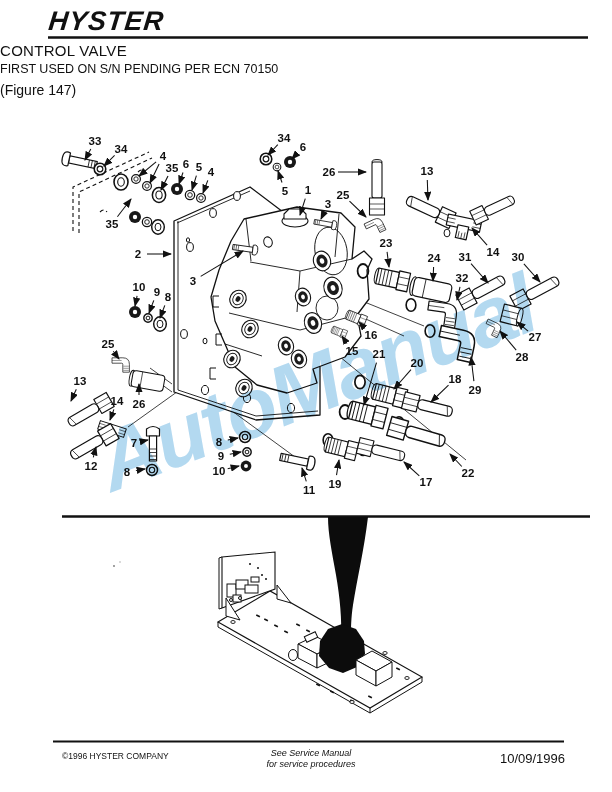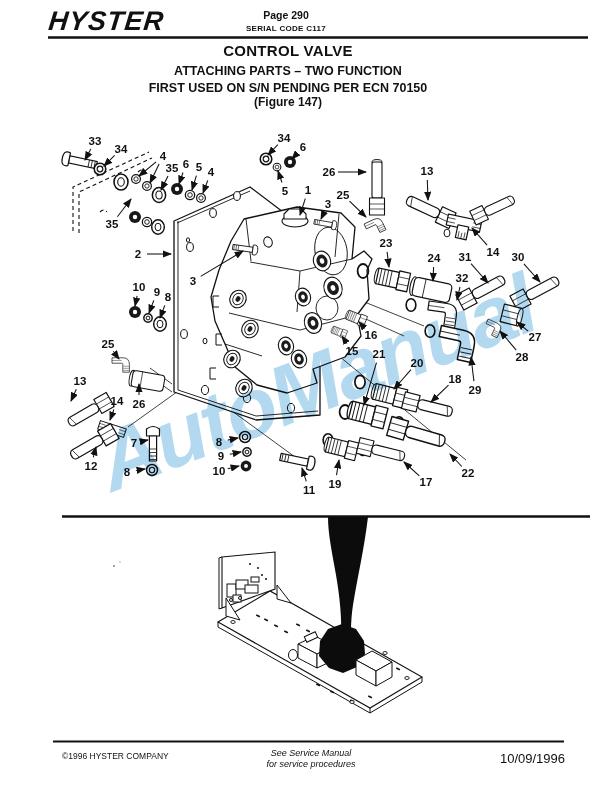--- a/index.html
+++ b/index.html
@@ -3,50 +3,45 @@
 <meta charset="utf-8">
 <style>
   html,body{margin:0;padding:0;background:#9a9a9a;}
   .page{position:relative;width:612px;height:792px;margin:0 auto;background:#ffffff;
         font-family:"Liberation Sans",sans-serif;color:#111;overflow:hidden;}
   .hdr-brand{position:absolute;left:47px;top:6px;font-size:27px;font-weight:bold;
              font-style:italic;letter-spacing:1px;transform:skewX(-6deg);transform-origin:left bottom;}
   .hdr-center{position:absolute;left:0;top:9px;width:572px;text-align:center;}
   .hdr-page{font-size:10.5px;font-weight:bold;}
   .hdr-serial{font-size:8px;font-weight:bold;margin-top:3px;letter-spacing:.3px;}
-  .titles{position:absolute;left:0;top:42px;width:576px;text-align:center;font-weight:bold;}
+  .titles{position:absolute;left:0;top:42px;width:576px;text-align:left;font-weight:normal;}
   .t1{font-size:15px;letter-spacing:.3px;}
   .t2{font-size:12.5px;margin-top:5px;}
   .t3{font-size:12.5px;margin-top:3px;}
-  .tfig{font-size:12px;margin-top:0;}
+  .tfig{font-size:14px;margin-top:6px;}
   .watermark{position:absolute;left:36px;top:333px;width:560px;text-align:center;
              transform:rotate(-21deg);font-size:84px;font-weight:bold;font-style:italic;
              letter-spacing:-2px;white-space:nowrap;mix-blend-mode:multiply;opacity:.85;
              pointer-events:none;line-height:100px;}
   .footer-copy{position:absolute;left:54px;top:751px;font-size:8.5px;padding-left:8px;}
   .footer-center{position:absolute;left:0;top:748px;width:622px;text-align:center;
                  font-size:9px;font-style:italic;line-height:11px;}
   .footer-date{position:absolute;right:47px;top:751px;font-size:13px;}
   svg.diagram{position:absolute;left:0;top:0;}
   .callout{font-family:"Liberation Sans",sans-serif;font-size:11.5px;font-weight:bold;fill:#111;}
 </style>
 </head>
 <body>
 
 <div class="page">
 
   <div class="hdr-brand">HYSTER</div>
-  <div class="hdr-center">
-    <div class="hdr-page">Page 290</div>
-    <div class="hdr-serial">SERIAL CODE C117</div>
-  </div>
 
   <div class="titles">
     <div class="t1">CONTROL VALVE</div>
-    <div class="t2">ATTACHING PARTS – TWO FUNCTION</div>
     <div class="t3">FIRST USED ON S/N PENDING PER ECN 70150</div>
     <div class="tfig">(Figure 147)</div>
   </div>
 
   <svg class="diagram" width="612" height="792" viewBox="0 0 612 792">
     <defs>
       <marker id="arr" markerWidth="9" markerHeight="7" refX="8" refY="3.5" orient="auto">
         <path d="M0,0 L9,3.5 L0,7 Z" fill="#111"></path>
       </marker>
       <g id="sym-washer">

